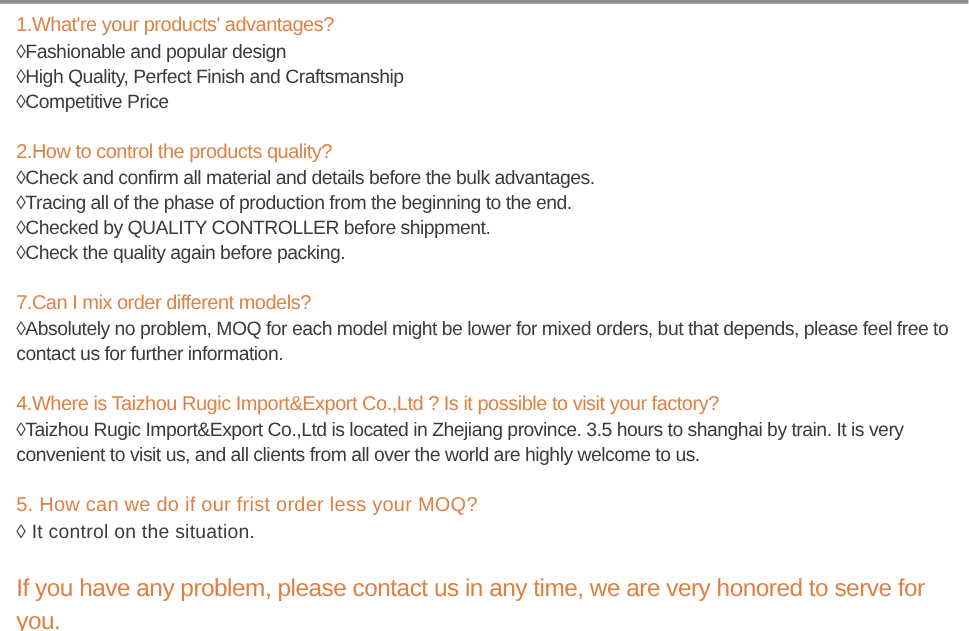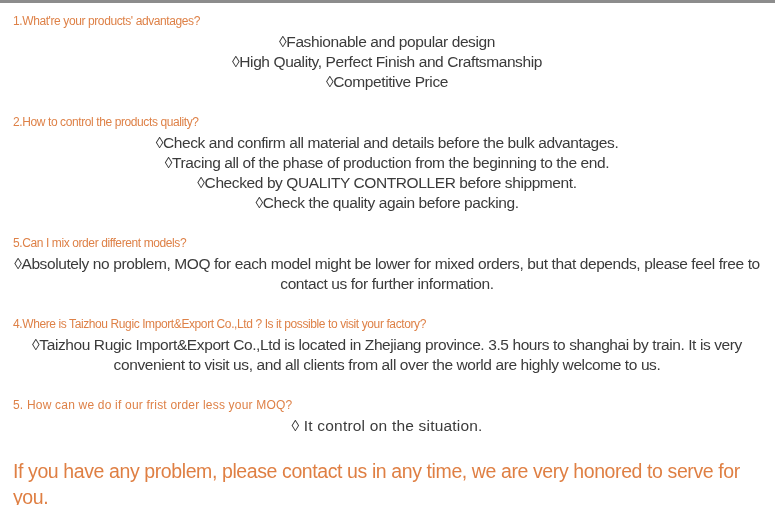--- a/index.html
+++ b/index.html
@@ -21,31 +21,30 @@
     background: #8c8c8c;
   }
   .content {
     padding: 7px 14px 0 13px;
   }
   .faq-section {
     margin: 0 0 19px 0;
   }
   .question {
     color: #de8147;
-    font-size: 12px;
+    font-size: 16px;
     line-height: 22px;
     white-space: pre-wrap;
   }
   .answer {
     margin: 0;
     color: #3b3b3b;
     font-size: 15.5px;
     line-height: 20px;
     white-space: pre-wrap;
-    text-align: center;
   }
   
   .narrow .question,
   .narrow .answer,
   .footer-note {
     letter-spacing: -0.4px;
   }
   
   .wide .question,
   .wide .answer {
@@ -75,21 +74,21 @@
 
     <div class="faq-section narrow">
       <div class="question">2.How to control the products quality?</div>
       <p class="answer">◊Check and confirm all material and details before the bulk advantages.</p>
       <p class="answer">◊Tracing all of the phase of production from the beginning to the end.</p>
       <p class="answer">◊Checked by QUALITY CONTROLLER before shippment.</p>
       <p class="answer">◊Check the quality again before packing.</p>
     </div>
 
     <div class="faq-section narrow">
-      <div class="question">5.Can I mix order different models?</div>
+      <div class="question">7.Can I mix order different models?</div>
       <p class="answer">◊Absolutely no problem, MOQ for each model might be lower for mixed orders, but that depends, please feel free to contact us for further information.</p>
     </div>
 
     <div class="faq-section narrow">
       <div class="question">4.Where is Taizhou Rugic Import&amp;Export Co.,Ltd ? Is it possible to visit your factory?</div>
       <p class="answer">◊Taizhou Rugic Import&amp;Export Co.,Ltd is located in Zhejiang province. 3.5 hours to shanghai by train. It is very convenient to visit us, and all clients from all over the world are highly welcome to us.</p>
     </div>
 
     <div class="faq-section wide">
       <div class="question">5. How can we do if our frist order less your MOQ?</div>

